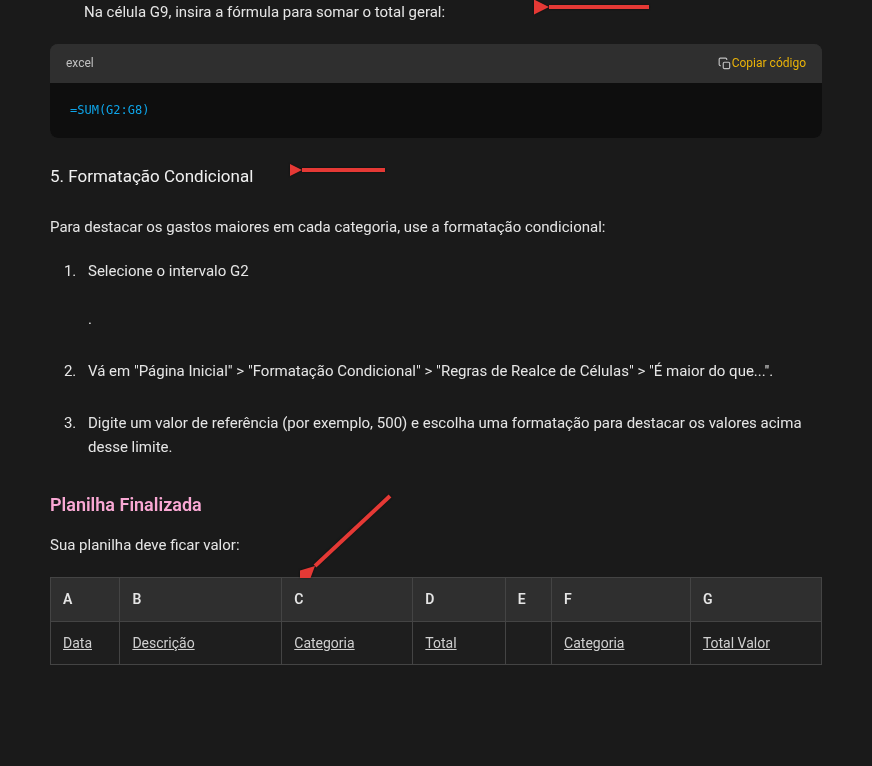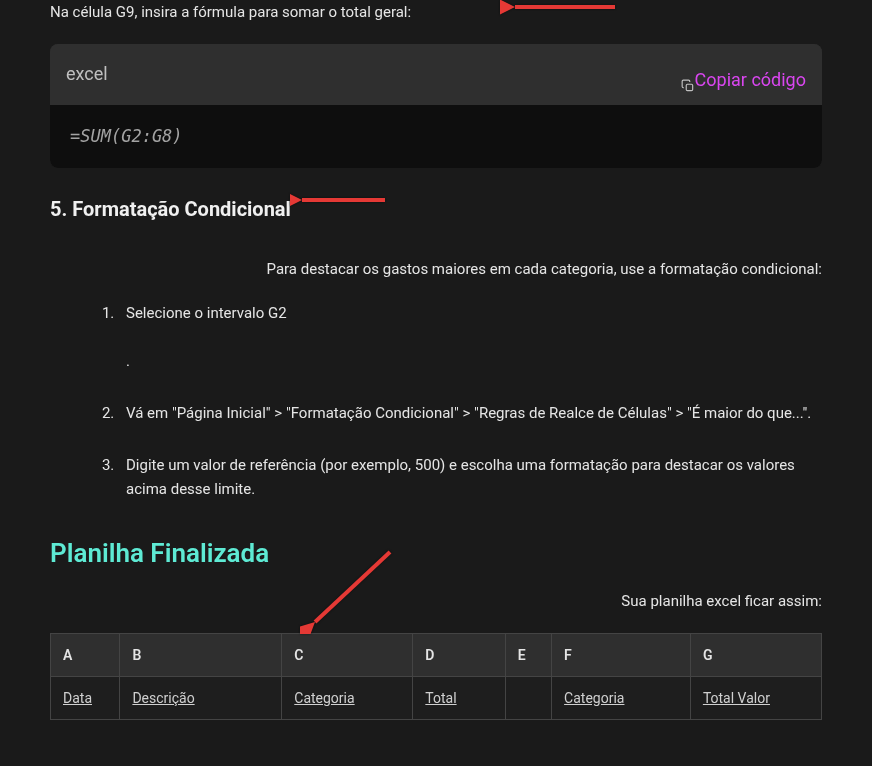--- a/index.html
+++ b/index.html
@@ -7,82 +7,79 @@
       background: #1a1a1a;
       color: #e5e5e5;
       font-family: -apple-system, BlinkMacSystemFont, "Segoe UI", Roboto, sans-serif;
       padding: 0 50px 20px 50px;
       font-size: 15px;
       line-height: 1.6;
     }
     .intro-text {
       margin-bottom: 20px;
       position: relative;
+      margin-left: 34px;
     }
     .code-block {
       background: #2a2a2a;
       border-radius: 8px;
       overflow: hidden;
       margin-bottom: 25px;
     }
     .code-header {
       background: #2f2f2f;
       padding: 10px 16px;
       display: flex;
       justify-content: space-between;
       align-items: center;
-      font-size: 18px;
+      font-size: 12px;
       color: #c0c0c0;
     }
     .copy-btn {
       display: flex;
       align-items: center;
       cursor: pointer;
-      color: #d946ef;
-      margin-top: 12px;
+      color: #eab308;
     }
     .copy-icon {
       width: 14px;
       height: 14px;
     }
     .code-content {
       background: #0e0e0e;
       padding: 18px 20px;
       font-family: "Consolas", "Monaco", monospace;
+      font-size: 12px;
+      color: #0ea5e9;
+    }
+    h3 {
       font-size: 17px;
-      color: #a3a3a3;
-      font-style: italic;
-    }
-    h3 {
-      font-size: 20px;
-      font-weight: 700;
+      font-weight: 400;
       color: #f0f0f0;
-      margin-bottom: 32px;
+      margin-bottom: 24px;
       margin-top: 8px;
       position: relative;
     }
     h2 {
-      font-size: 26px;
+      font-size: 18px;
       font-weight: 600;
-      color: #5eead4;
+      color: #f9a8d4;
       margin-bottom: 14px;
       margin-top: 32px;
     }
     .body-text {
       margin-bottom: 20px;
-      text-align: right;
     }
     ol {
       padding-left: 30px;
       margin-bottom: 20px;
     }
     ol li {
       margin-bottom: 28px;
       padding-left: 8px;
-      margin-left: 38px;
     }
     .li-dot {
       display: block;
       margin-top: 24px;
     }
     table {
       width: 100%;
       border-collapse: collapse;
       margin-top: 10px;
     }
@@ -188,21 +185,21 @@
     <span>Vá em "Página Inicial" &gt; "Formatação Condicional" &gt; "Regras de Realce de Células" &gt; "É maior do que...".</span>
   </li>
   <li>
     <span>Digite um valor de referência (por exemplo, 500) e escolha uma formatação para destacar os valores acima desse limite.</span>
   </li>
 </ol>
 
 <h2>Planilha Finalizada</h2>
 
 <div class="table-wrap">
-  <p class="body-text" style="position:relative;">Sua planilha excel ficar assim:</p>
+  <p class="body-text" style="position:relative;">Sua planilha deve ficar valor:</p>
   <span class="arrow-annotation" style="left: 250px; top: -45px;">
     <svg class="arrow-svg" width="100" height="90" viewBox="0 0 100 90">
       <defs>
           <marker id="ah3" markerWidth="10" markerHeight="10" refX="2" refY="5" orient="auto">
             <path d="M10,1 L2,5 L10,9 Z" fill="#e53935"></path>
           </marker>
         </defs>
       <line x1="90" y1="8" x2="15" y2="78" stroke="#e53935" stroke-width="4" marker-end="url(#ah3)"></line>
     </svg>
   </span>

